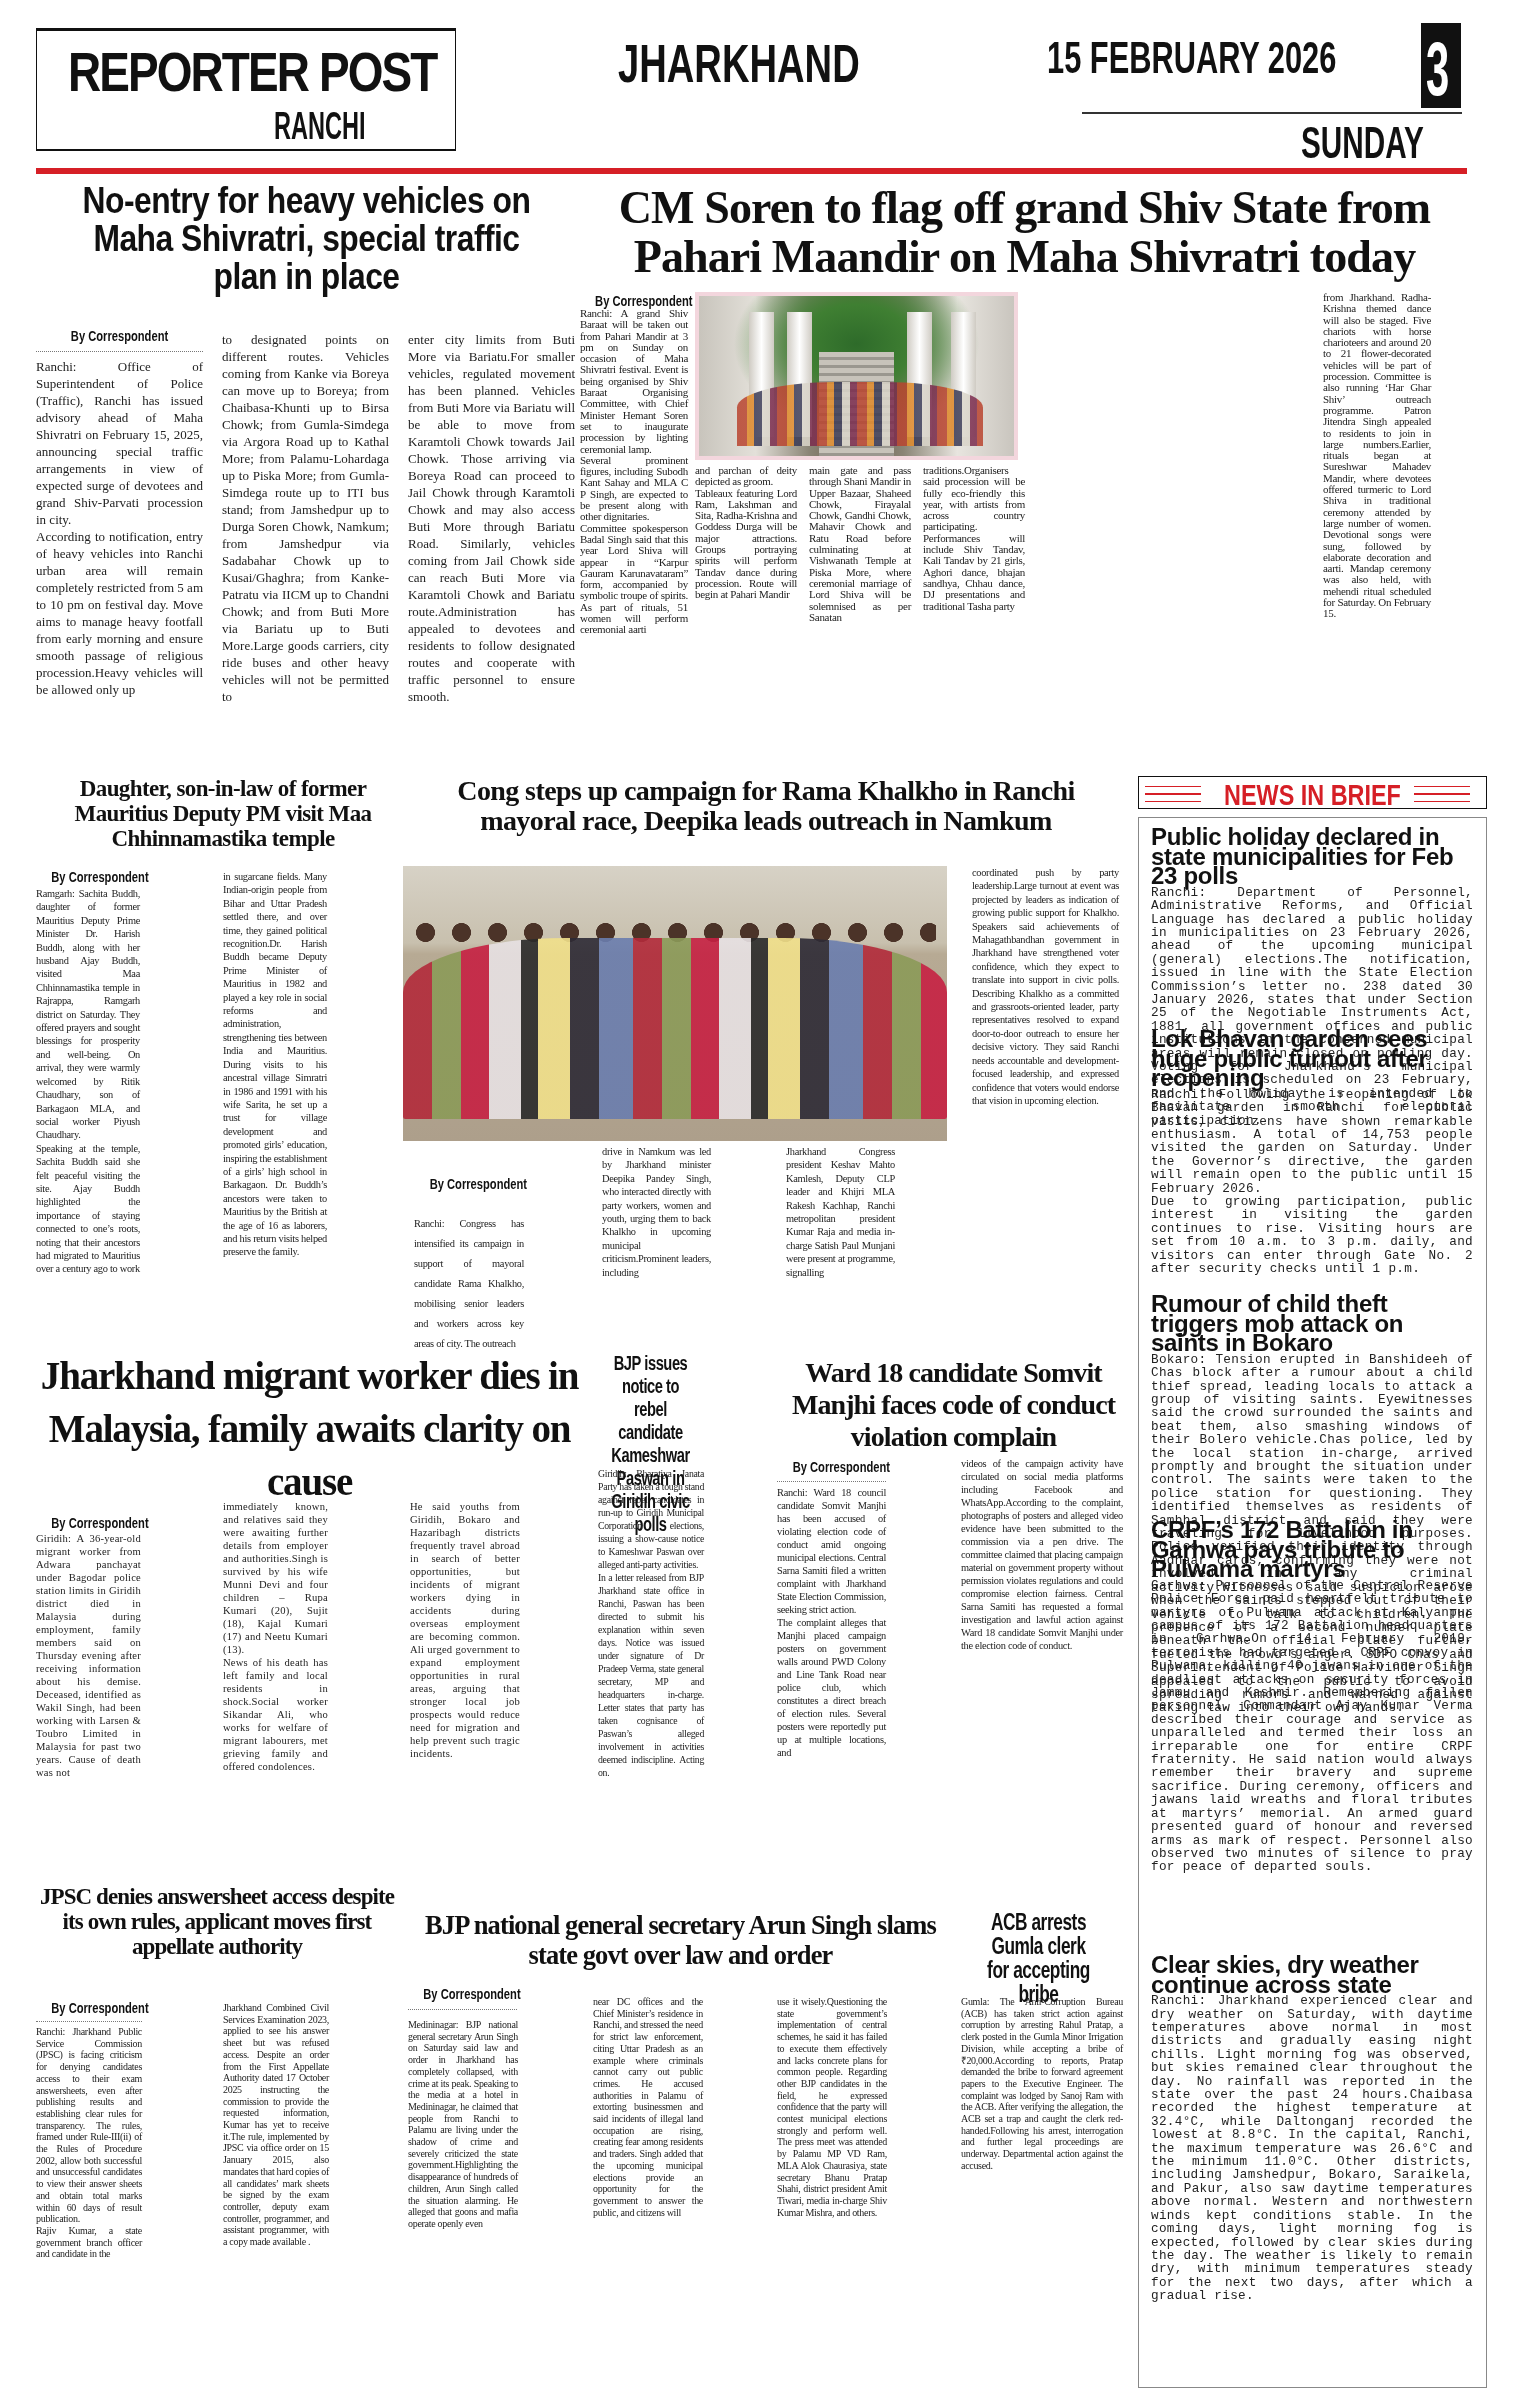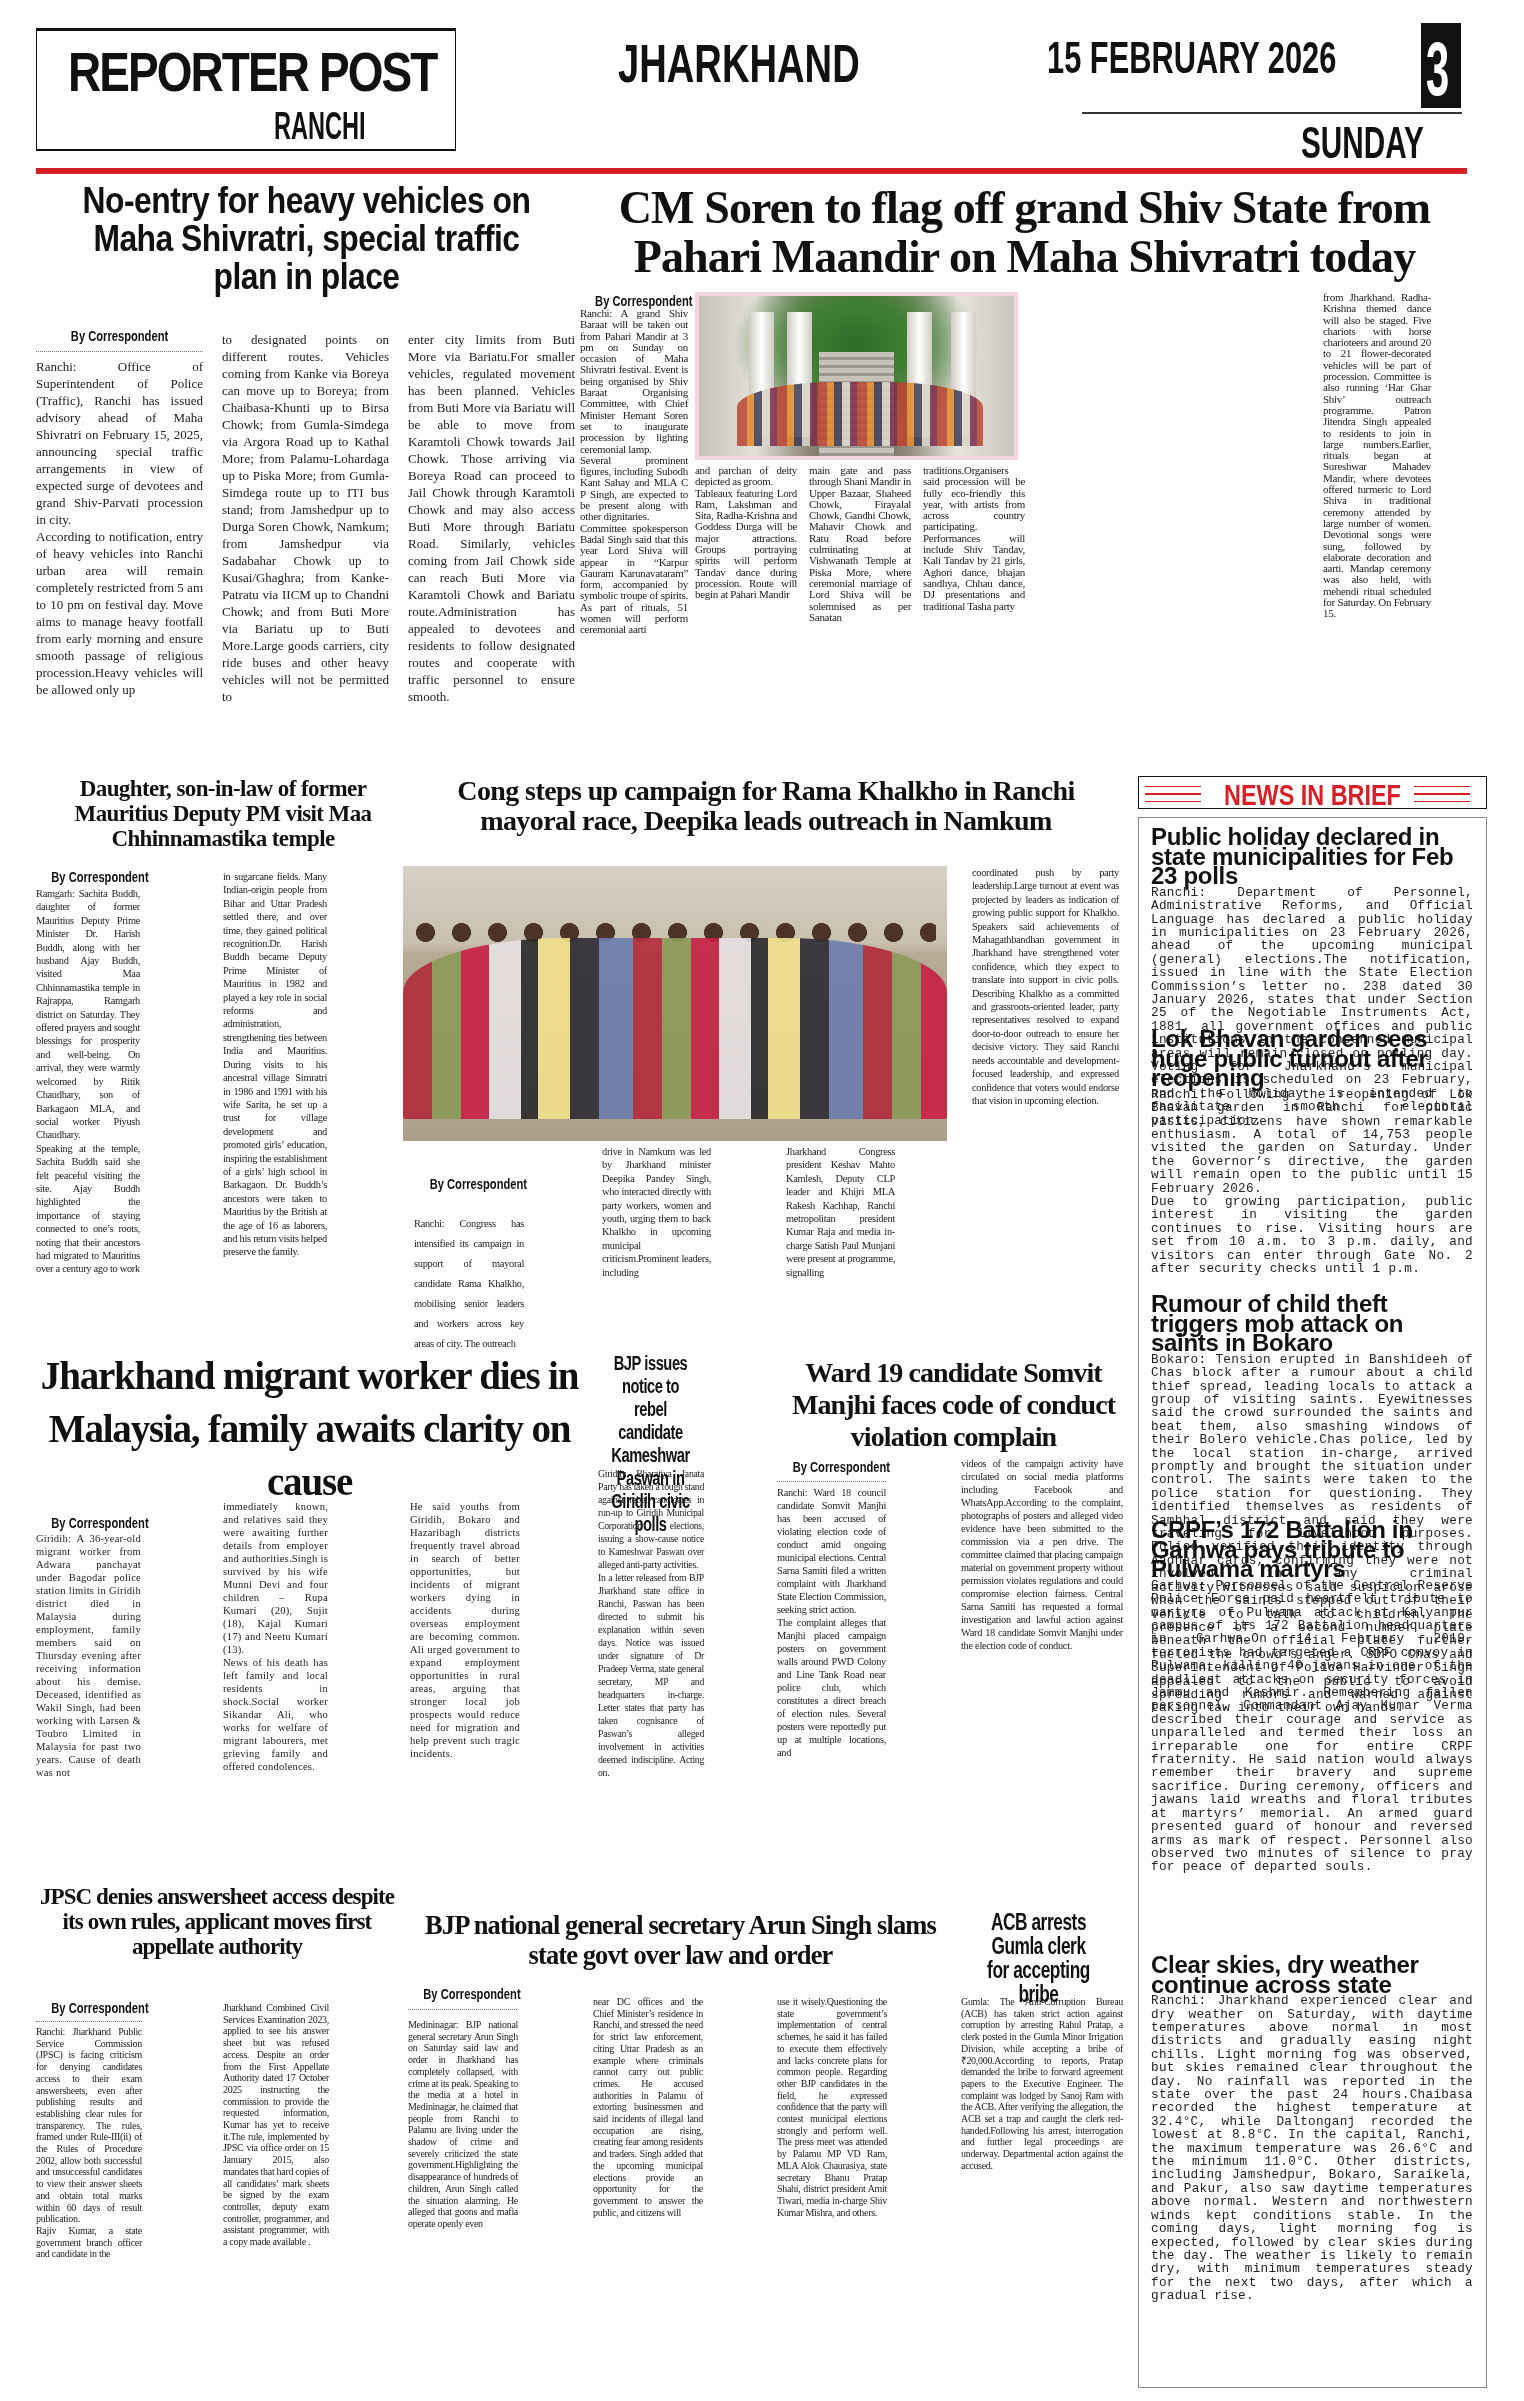--- a/index.html
+++ b/index.html
@@ -148,21 +148,21 @@
 <div class="abs byline" style="left:36px; top:1514px; width:109px;">By Correspondent</div>
 <div class="col cond" style="left:36px; top:1532px; width:105px; font-size:10.6px; line-height:13px; letter-spacing:0.2px;">Giridih: A 36-year-old migrant worker from Adwara panchayat under Bagodar police station limits in Giridih district died in Malaysia during employment, family members said on Thursday evening after receiving information about his demise. Deceased, identified as Wakil Singh, had been working with Larsen &amp; Toubro Limited in Malaysia for past two years. Cause of death was not</div>
 <div class="col cond" style="left:223px; top:1500px; width:105px; font-size:10.6px; line-height:13px; letter-spacing:0.2px; white-space:pre-line;">immediately known, and relatives said they were awaiting further details from employer and authorities.Singh is survived by his wife Munni Devi and four children – Rupa Kumari (20), Sujit (18), Kajal Kumari (17) and Neetu Kumari (13).
 News of his death has left family and local residents in shock.Social worker Sikandar Ali, who works for welfare of migrant labourers, met grieving family and offered condolences.</div>
 <div class="col cond" style="left:410px; top:1500px; width:110px; font-size:10.6px; line-height:13px; letter-spacing:0.2px;">He said youths from Giridih, Bokaro and Hazaribagh districts frequently travel abroad in search of better opportunities, but incidents of migrant workers dying in accidents during overseas employment are becoming common. Ali urged government to expand employment opportunities in rural areas, arguing that stronger local job prospects would reduce need for migration and help prevent such tragic incidents.</div>
 
 <div class="abs hl-sans" style="left:593px; top:1352px; width:115px; font-size:19.6px; line-height:23px; transform:scaleX(0.75); transform-origin:center top; letter-spacing:-0.6px;">BJP issues notice to rebel candidate Kameshwar Paswan in Giridih civic polls</div>
 <div class="col cond" style="left:598px; top:1467px; width:106px; font-size:9.8px; line-height:13px; white-space:pre-line;">Giridih: Bharatiya Janata Party has taken a tough stand against rebel candidates in run-up to Giridih Municipal Corporation elections, issuing a show-cause notice to Kameshwar Paswan over alleged anti-party activities.
 In a letter released from BJP Jharkhand state office in Ranchi, Paswan has been directed to submit his explanation within seven days. Notice was issued under signature of Dr Pradeep Verma, state general secretary, MP and headquarters in-charge. Letter states that party has taken cognisance of Paswan’s alleged involvement in activities deemed indiscipline. Acting on.</div>
 
-<div class="abs hl-serif" style="left:781px; top:1357px; width:345px; font-size:28px; line-height:32px; letter-spacing:-0.9px;">Ward 19 candidate Somvit Manjhi faces code of conduct violation complain</div>
+<div class="abs hl-serif" style="left:781px; top:1357px; width:345px; font-size:28px; line-height:32px; letter-spacing:-0.9px;">Ward 18 candidate Somvit Manjhi faces code of conduct violation complain</div>
 <div class="abs byline" style="left:777px; top:1458px; width:112px;">By Correspondent</div>
 <div class="abs dotted" style="left:777px; top:1481px; width:109px;"></div>
 <div class="col cond" style="left:777px; top:1486px; width:109px; font-size:10.4px; line-height:13px; white-space:pre-line;">Ranchi: Ward 18 council candidate Somvit Manjhi has been accused of violating election code of conduct amid ongoing municipal elections. Central Sarna Samiti filed a written complaint with Jharkhand State Election Commission, seeking strict action.
 The complaint alleges that Manjhi placed campaign posters on government walls around PWD Colony and Line Tank Road near police club, which constitutes a direct breach of election rules. Several posters were reportedly put up at multiple locations, and</div>
 <div class="col cond" style="left:961px; top:1457px; width:162px; font-size:10.4px; line-height:13px;">videos of the campaign activity have circulated on social media platforms including Facebook and WhatsApp.According to the complaint, photographs of posters and alleged video evidence have been submitted to the commission via a pen drive. The committee claimed that placing campaign material on government property without permission violates regulations and could compromise election fairness. Central Sarna Samiti has requested a formal investigation and lawful action against Ward 18 candidate Somvit Manjhi under the election code of conduct.</div>
 
 <div class="abs hl-serif" style="left:36px; top:1884px; width:362px; font-size:23px; line-height:25px; letter-spacing:-0.9px;">JPSC denies answersheet access despite its own rules, applicant moves first appellate authority</div>
 <div class="abs byline" style="left:36px; top:1999px; width:109px;">By Correspondent</div>
 <div class="abs dotted" style="left:36px; top:2021px; width:106px;"></div>
 <div class="col cond" style="left:36px; top:2026px; width:106px; font-size:10px; line-height:11.7px; white-space:pre-line;">Ranchi: Jharkhand Public Service Commission (JPSC) is facing criticism for denying candidates access to their exam answersheets, even after publishing results and establishing clear rules for transparency. The rules, framed under Rule-III(ii) of the Rules of Procedure 2002, allow both successful and unsuccessful candidates to view their answer sheets and obtain total marks within 60 days of result publication.

